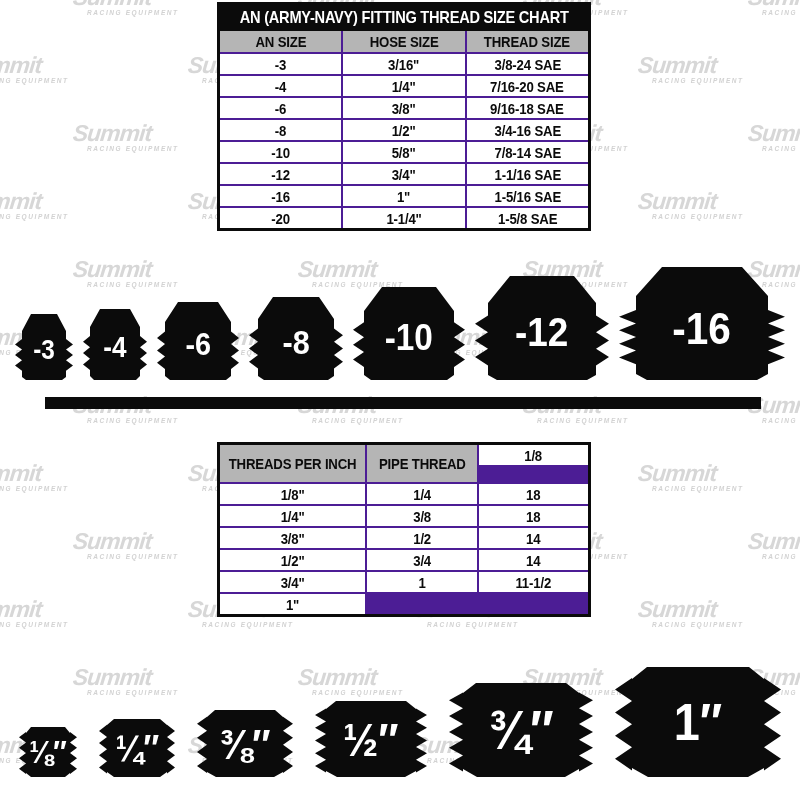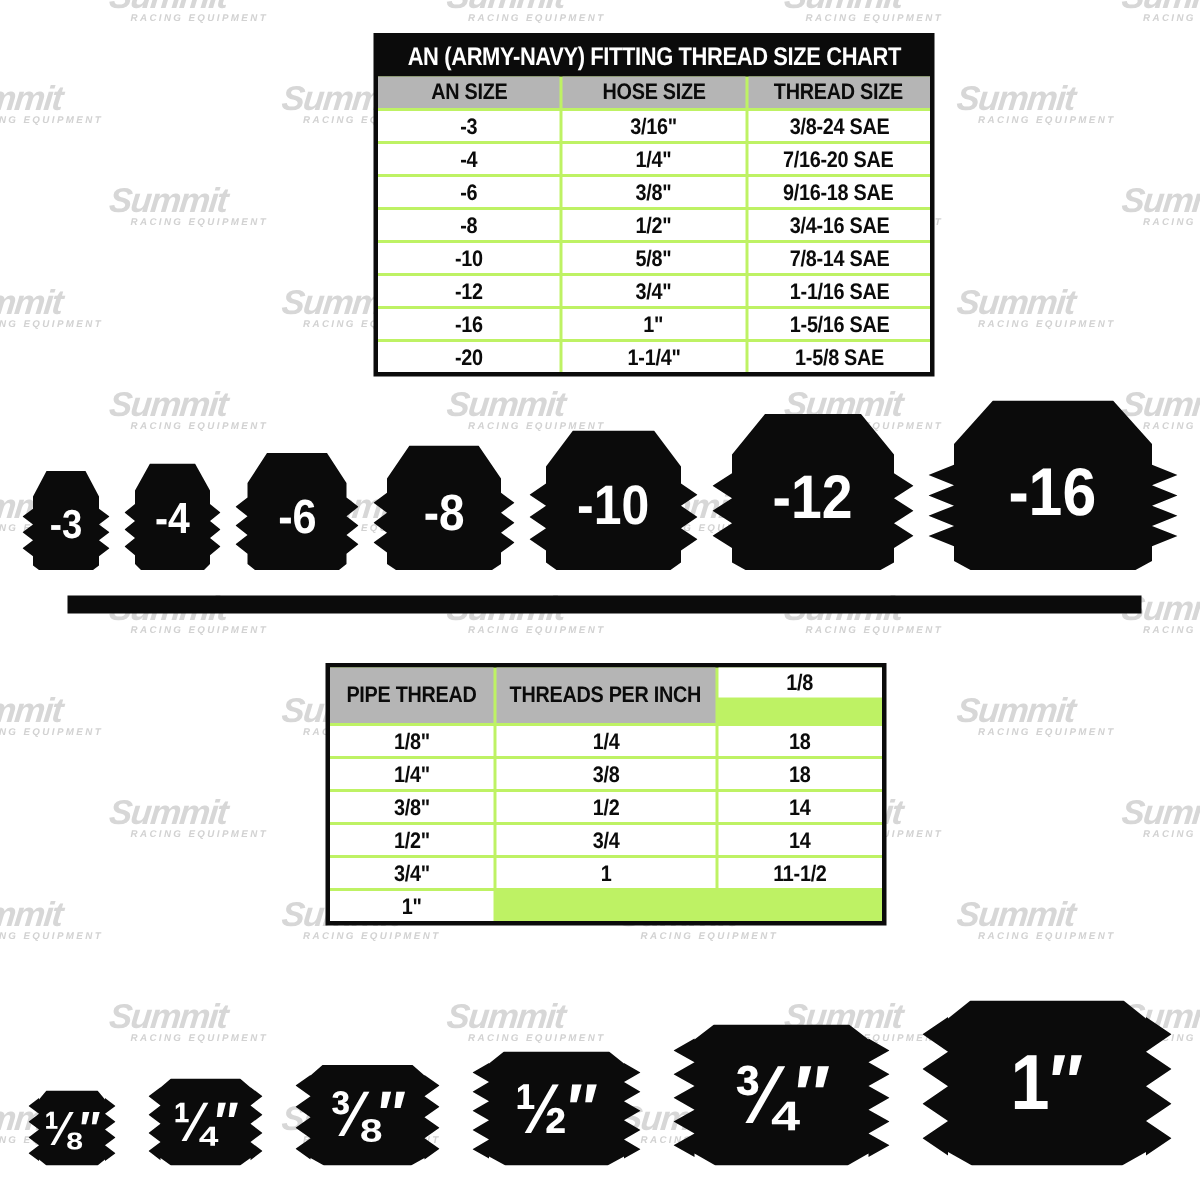--- a/index.html
+++ b/index.html
@@ -11,26 +11,26 @@
   #watermarks{position:absolute;inset:0;z-index:0;}
   .wm{position:absolute;width:110px;color:#d7d7d7;user-select:none;line-height:1;}
   .wm-brand{display:inline-block;font-size:23px;font-weight:bold;font-style:italic;
             letter-spacing:-1px;transform:skewX(-6deg);}
   .wm-tag{font-size:6.5px;font-weight:bold;letter-spacing:1.6px;margin-top:1px;
           padding-left:14px;font-style:italic;color:#d2d2d2;white-space:nowrap;}
 
   
   .tbl{position:absolute;left:217px;width:374px;background:#0b0b0b;padding:3px;
        box-sizing:border-box;z-index:2;}
-  #an-table{top:22px;margin-left:32px;}
+  #an-table{top:2px;}
   #npt-table{top:442px;}
   .tbl-title{height:26px;display:flex;align-items:center;justify-content:center;
              color:#ffffff;font-size:17px;font-weight:bold;white-space:nowrap;}
   .tbl-title .cnd{display:inline-block;transform:scaleX(0.86);letter-spacing:-0.3px;}
-  .grid{display:grid;grid-template-columns:1fr 1fr 1fr;gap:2px;background:#bef264;}
+  .grid{display:grid;grid-template-columns:1fr 1fr 1fr;gap:2px;background:#4c1d95;}
   .cell{background:#ffffff;display:flex;align-items:center;justify-content:center;
         color:#0b0b0b;font-weight:bold;font-size:15px;height:20px;white-space:nowrap;}
   .cell .cnd{display:inline-block;transform:scaleX(0.88);letter-spacing:-0.2px;}
   .cell.hd{background:#b5b5b5;}
   #an-table .cell.hd{height:21px;}
   #npt-table .cell.hd{height:37px;}
 
   
   #divider{position:absolute;left:45px;top:397px;width:716px;height:12px;
            background:#0b0b0b;z-index:2;}
@@ -233,24 +233,24 @@
         </svg>
         <div class="fit-label" style="top: 54%; font-size: 45px;"><span class="cnd">-16</span></div>
       </div>
     </div>
 
   <div id="divider"></div>
 
   <section class="tbl" id="npt-table">
     <div class="grid" id="npt-grid">
         <div class="cell hd">
+          <span class="cnd">THREADS PER INCH</span>
+        </div>
+        <div class="cell hd">
           <span class="cnd">PIPE THREAD</span>
-        </div>
-        <div class="cell hd">
-          <span class="cnd">THREADS PER INCH</span>
         </div>
         <div class="cell">
           <span class="cnd">1/8</span>
         </div>
         <div class="cell">
           <span class="cnd">1/8"</span>
         </div>
         <div class="cell">
           <span class="cnd">1/4</span>
         </div>

